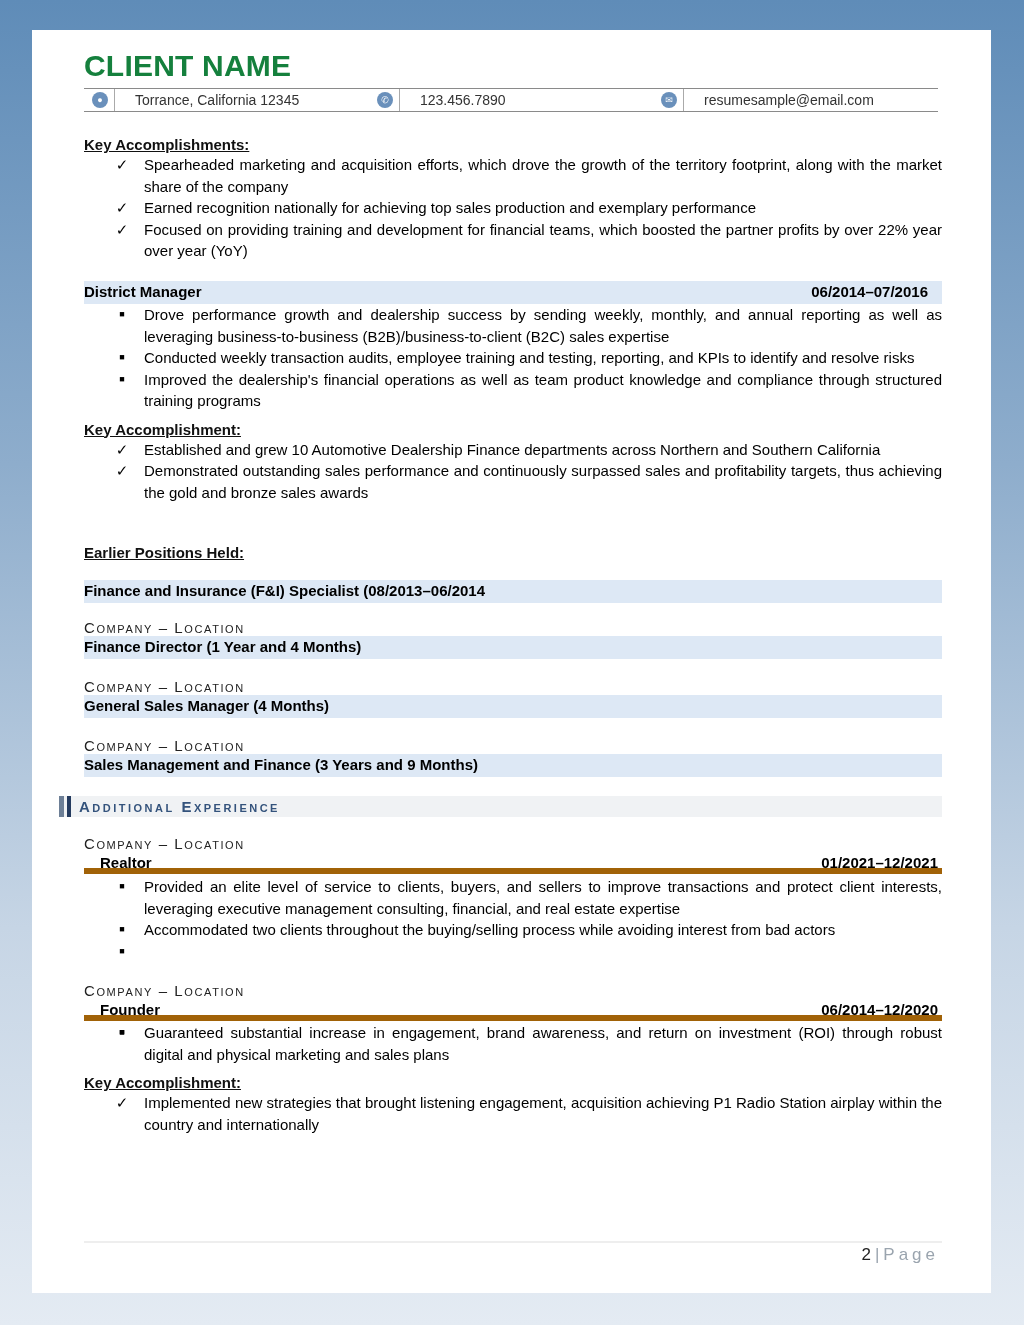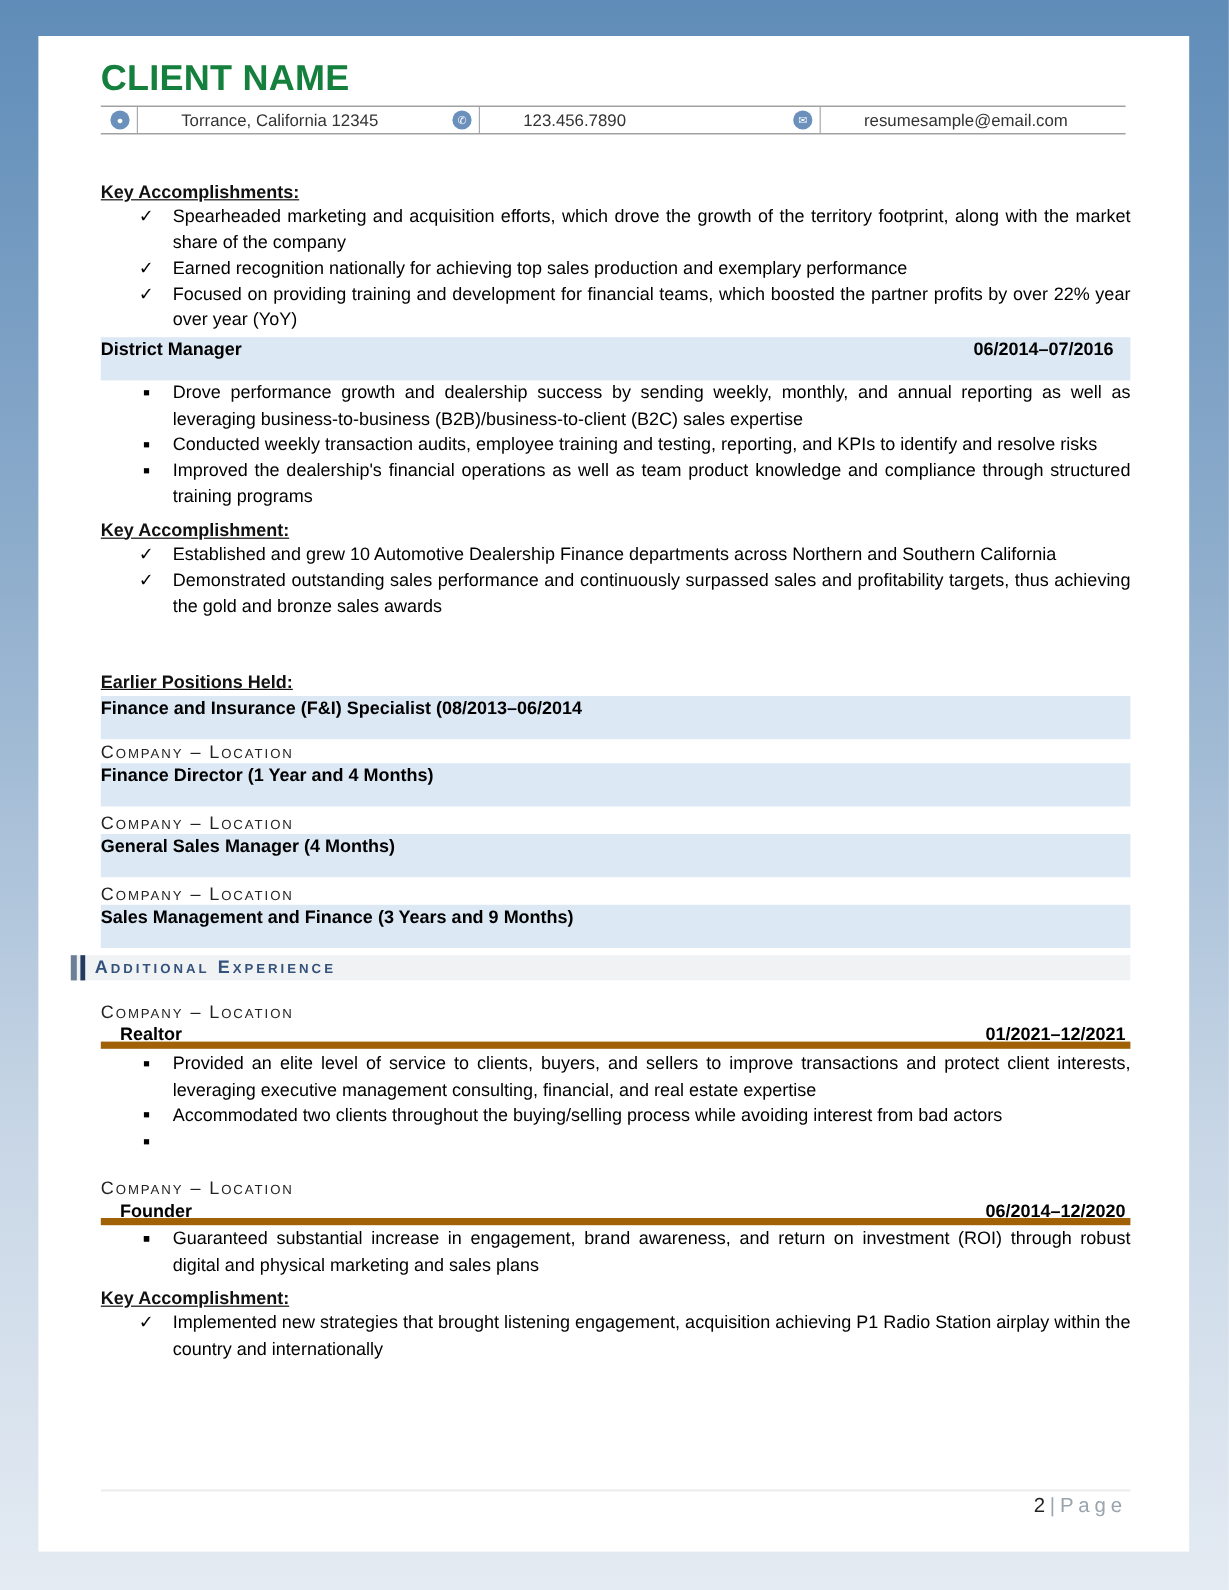--- a/index.html
+++ b/index.html
@@ -28,37 +28,37 @@
       font-size: 14px; color: #333;
     }
     .contact .cell { display: flex; align-items: center; height: 100%; }
     .contact .ico {
       width: 16px; height: 16px; border-radius: 50%;
       background: #6a90bb; color: #fff; font-size: 9px;
       display: flex; align-items: center; justify-content: center;
       margin: 0 0 0 8px;
     }
     .contact .sep { width: 1px; height: 100%; background: #aaa; margin: 0 6px; }
-    .contact .txt { margin-left: 30px; }
+    .contact .txt { margin-left: 14px; }
 
     .abs { position: absolute; left: 52px; width: 858px; }
     .ul-head {
-      font-weight: bold; text-decoration: underline; font-size: 15px; color: #111; margin-top: 16px;
+      font-weight: bold; text-decoration: underline; font-size: 15px; color: #111;
     }
     .list { list-style: none; }
     .list li {
       position: relative; padding-left: 60px; line-height: 21.5px; font-size: 15px;
       text-align: justify;
     }
     .list li .mark {
       position: absolute; left: 30px; top: 0; width: 16px; text-align: center;
     }
     .list.sq li .mark { font-size: 9px; top: 0; }
     .band {
-      background: #dde8f5; height: 36px; line-height: 21px;
+      background: #dde8f5; height: 23px; line-height: 21px;
       font-weight: bold; font-size: 15px; display: flex; justify-content: space-between;
       padding-right: 14px;
     }
     .smallcaps {
       font-variant: small-caps; letter-spacing: 1.6px; font-size: 15px; color: #222;
     }
     .section-head {
       position: absolute; left: 27px; width: 883px; height: 21px;
       background: #f0f2f4; display: flex; align-items: center;
     }

